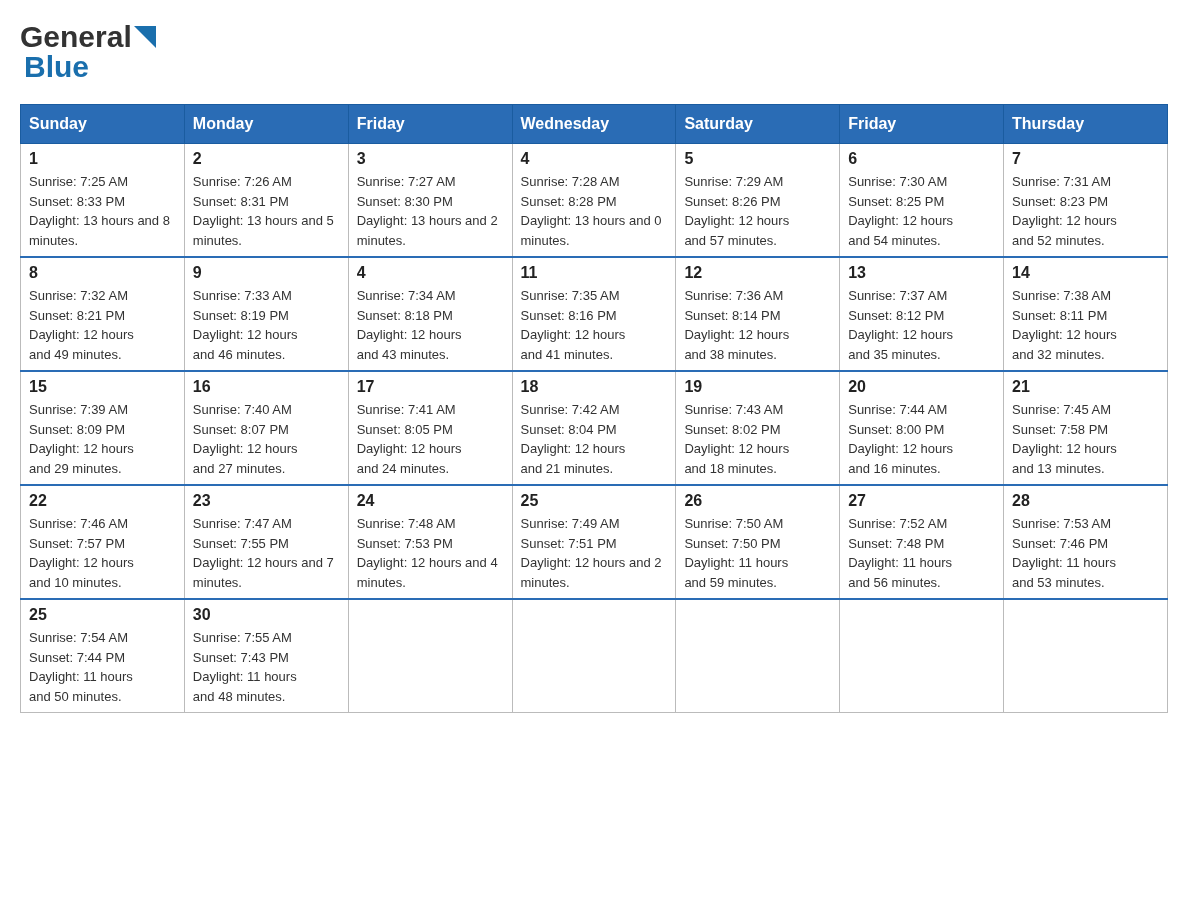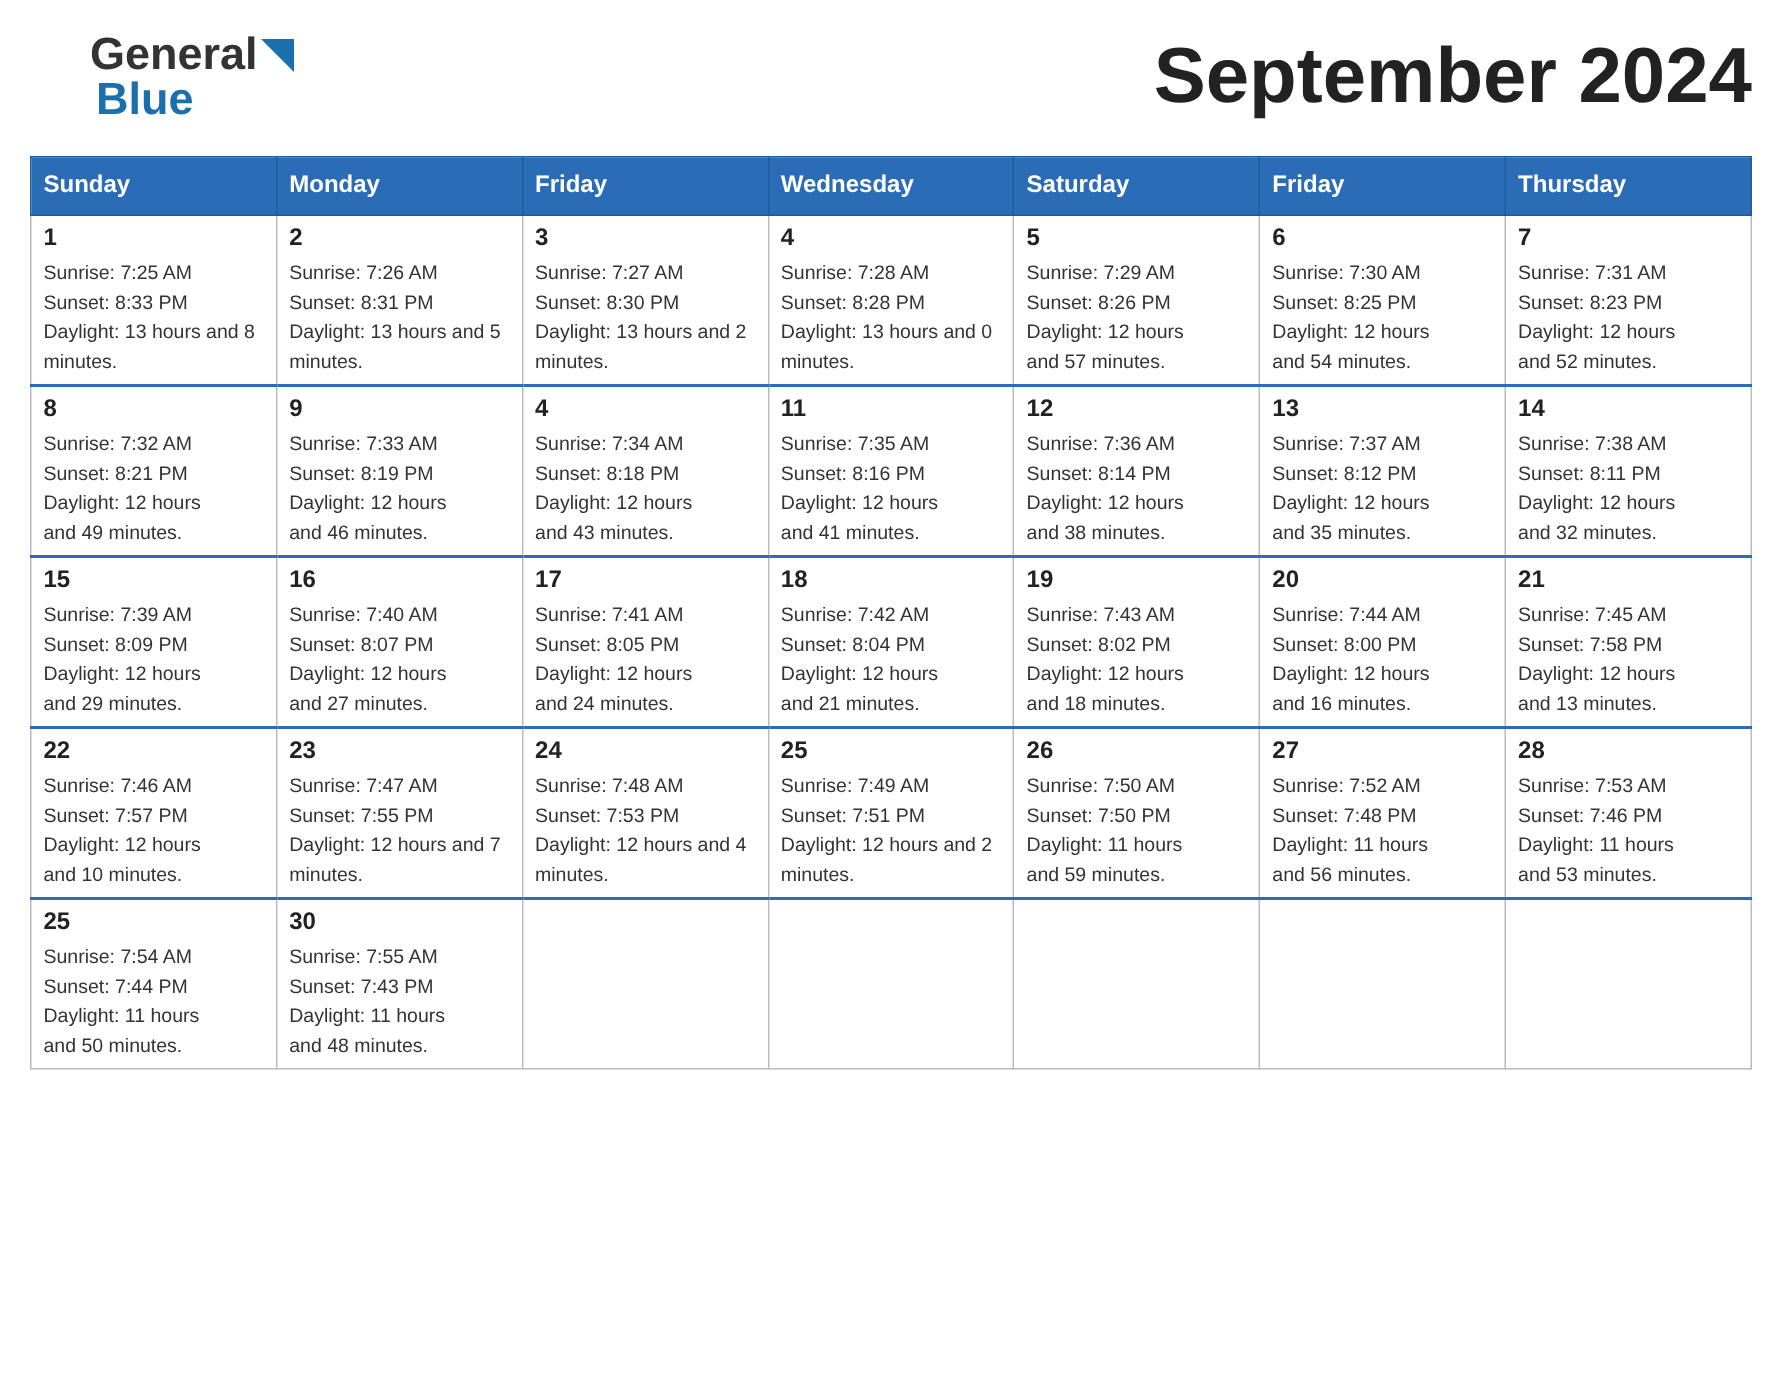--- a/index.html
+++ b/index.html
@@ -6,23 +6,22 @@
     body {
       font-family: Arial, sans-serif;
       background: #fff;
       padding: 20px;
       width: 1188px;
       min-height: 918px;
     }
     .header {
       display: flex;
       justify-content: space-between;
-      align-items: center;
+      align-items: flex-end;
       margin-bottom: 20px;
-      margin-left: 40px;
     }
     .title-section {
       text-align: right;
     }
     .month-title {
       font-size: 52px;
       font-weight: bold;
       color: #222;
       line-height: 1.1;
     }
@@ -102,21 +101,20 @@
       <span class="logo-general">General</span>
       <span style="display:inline-block; margin-left:2px; margin-top:4px;">
         <svg width="22" height="22" viewBox="0 0 22 22">
           <polygon points="0,0 22,0 22,22" fill="#1a6fad"></polygon>
         </svg>
       </span>
     </div>
     <div class="logo-line2">Blue</div>
   </div>
   <div class="title-section">
-    <div class="month-title">September 2024</div>
   </div>
 </div>
 
 <table class="calendar">
   <thead>
     <tr>
     <th>Sunday</th>
         <th>Monday</th>
         <th>Friday</th>
         <th>Wednesday</th>

